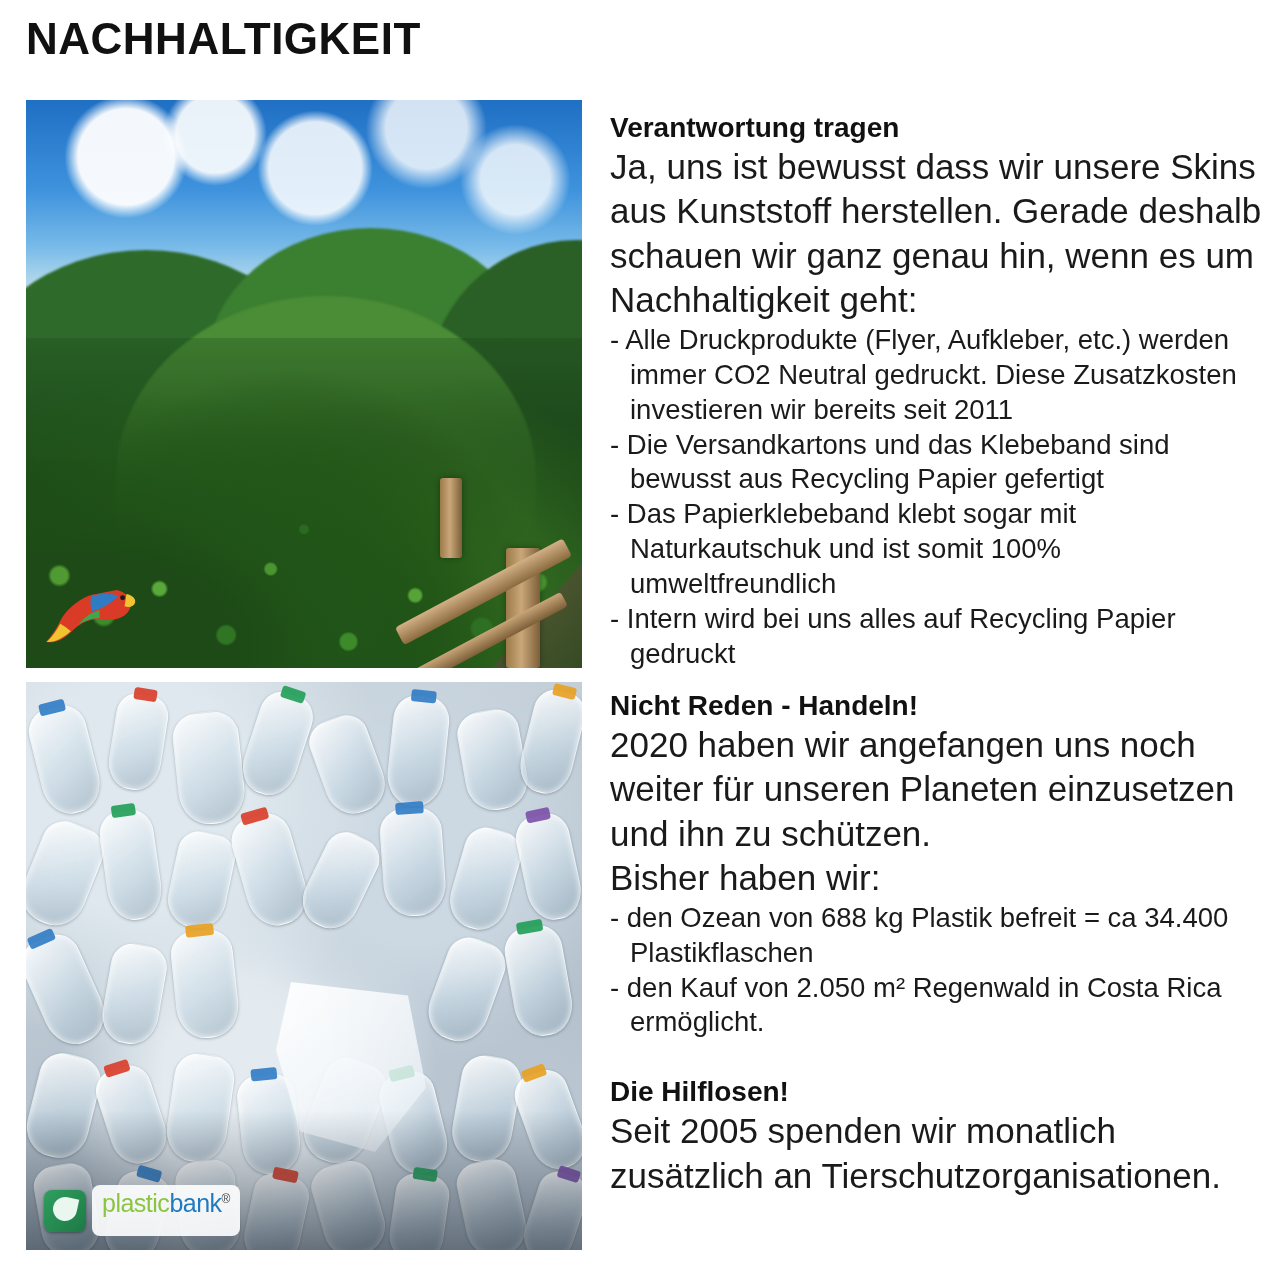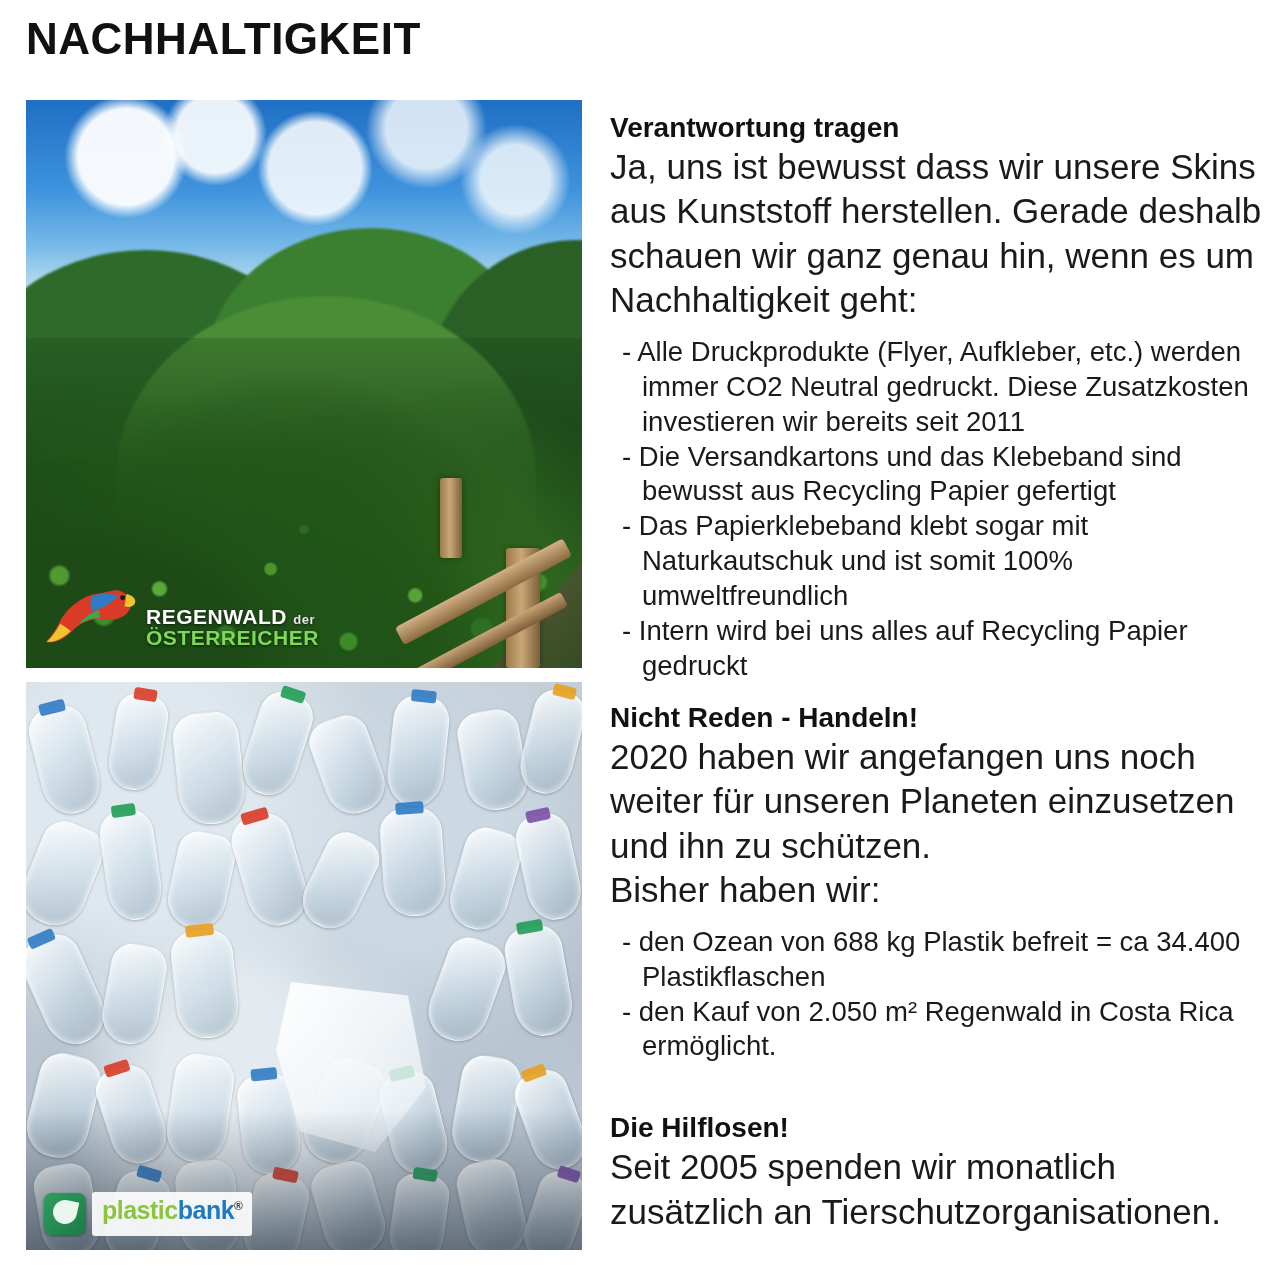--- a/index.html
+++ b/index.html
@@ -175,43 +175,43 @@
     position: relative;
     box-shadow: 0 1px 3px rgba(0,0,0,0.4);
   }
   .pb-leafmark::before {
     content: ""; position: absolute; left: 9px; top: 7px;
     width: 24px; height: 24px; border-radius: 50% 0 50% 50%;
     background: #eaf7ef; transform: rotate(12deg);
   }
   .pb-wordmark {
     background: rgba(255,255,255,0.9);
-    padding: 4px 10px 11px 10px;
-    border-radius: 3px;
-    font-size: 25px; font-weight: bold; letter-spacing: -0.5px;
+    padding: 4px 10px 18px 10px;
+    border-radius: 8px;
+    font-size: 25px; font-weight: normal; letter-spacing: -0.5px;
   }
   .pb-wordmark .pl { color: #8bc53f; }
   .pb-wordmark .bk { color: #1f7ac0; }
   .pb-wordmark .tm { font-size: 12px; vertical-align: super; color: #444; }
 
   
   .sec { margin-bottom: 18px; }
   .sec h2 {
     margin: 0 0 1px 0;
     font-size: 28px;
     font-weight: bold;
     color: #111;
   }
   .sec p {
     margin: 0;
     font-size: 35px;
     line-height: 1.27;
     color: #1a1a1a;
   }
-  .sec ul { list-style: none; margin: 12px; padding: 0; }
+  .sec ul { list-style: none; margin: 0; padding: 0; }
   .sec li {
     font-size: 27.5px;
     line-height: 1.27;
     padding-left: 20px;
     text-indent: -20px;
     color: #1a1a1a;
   }
   .gap { height: 18px; }
 </style>
 </head>
@@ -242,27 +242,20 @@
 
       <div class="rf-logo">
         <svg class="parrot" viewBox="0 0 100 80">
           <path d="M78 14 C88 16 94 24 92 32 C90 41 78 46 68 45 L60 44 C48 44 38 50 30 58 C22 66 12 70 4 68 C10 62 14 56 18 48 C24 36 36 24 52 19 Z" fill="#d93b27"></path>
           <path d="M30 57 C22 64 13 69 5 68 C11 62 15 56 19 49 C24 52 27 54 30 57 Z" fill="#f2c230"></path>
           <path d="M52 20 C62 17 72 17 80 20 C72 28 62 34 52 36 C50 30 50 24 52 20 Z" fill="#2f7bc4"></path>
           <path d="M60 43 C52 43 44 46 38 50 C44 42 52 37 60 35 Z" fill="#3aa84e"></path>
           <path d="M88 18 C94 19 98 23 97 27 C96 31 91 33 86 31 Z" fill="#f2c230"></path>
           <circle cx="84" cy="22" r="2.6" fill="#1b1b1b"></circle>
         </svg>
-        <div class="rf-logo-text">
-          <div class="l1">
-            <span>REGENWALD</span>
-            <span class="small">der</span>
-          </div>
-          <div class="l2">ÖSTERREICHER</div>
-        </div>
       </div>
     </div>
 
     <div class="photo plastic">
       <div class="pb-base"></div>
       <div class="pb-bottles">
         <div class="b cap" style="left:10px;  top:24px;  width:58px;  height:108px; color:#2f7bc4; transform:rotate(-14deg);"></div>
         <div class="b cap" style="left:86px;  top:12px;  width:52px;  height:96px;  color:#d93b27; transform:rotate(9deg);"></div>
         <div class="b" style="left:150px; top:30px;  width:66px;  height:112px; transform:rotate(-6deg);"></div>
         <div class="b cap" style="left:224px; top:10px;  width:54px;  height:104px; color:#1f9d55; transform:rotate(18deg);"></div>

